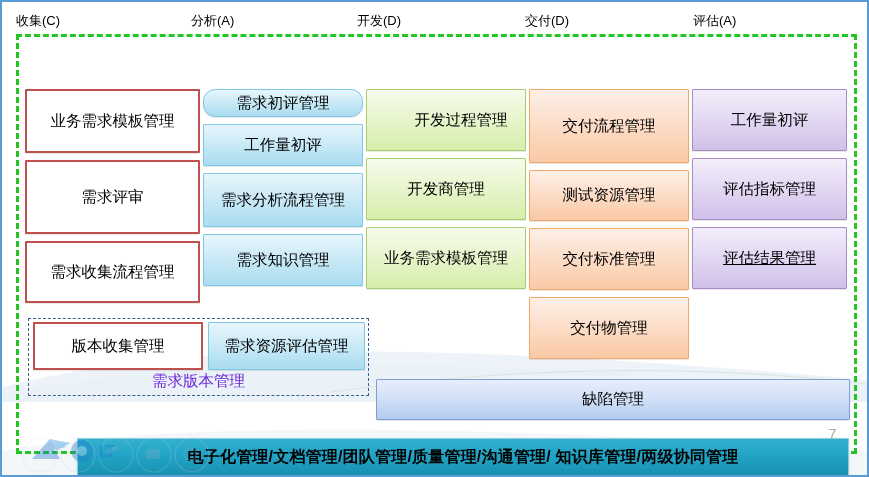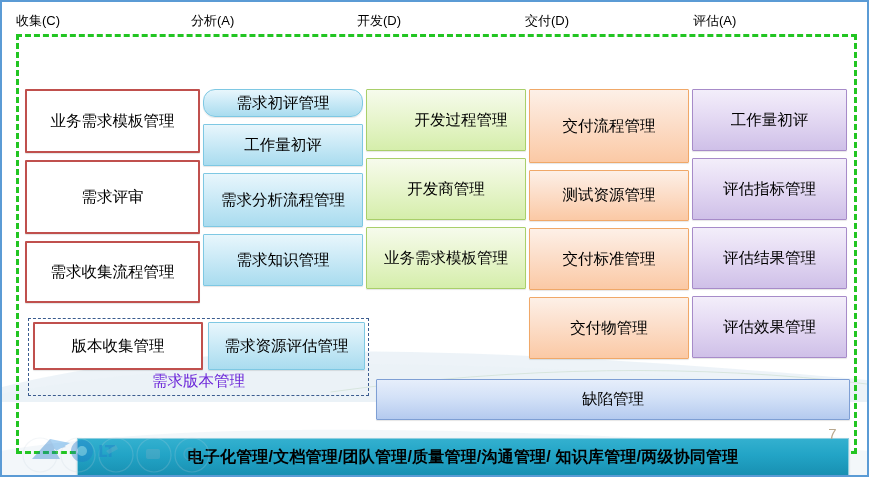--- a/index.html
+++ b/index.html
@@ -232,22 +232,21 @@
       <div class="col c4">
         <div class="card orange" style="height:74px;">交付流程管理</div>
         <div class="card orange" style="height:51px;">测试资源管理</div>
         <div class="card orange" style="height:62px;">交付标准管理</div>
         <div class="card orange" style="height:62px;">交付物管理</div>
       </div>
 
       <div class="col c5">
         <div class="card purple" style="height:62px;">工作量初评</div>
         <div class="card purple" style="height:62px;">评估指标管理</div>
-        <div class="card purple" style="height:62px;">评估结果管理</div>
-        <div class="card purple" style="height:62px;">评估效果管理</div>
+        <div class="card purple" style="height:62px;text-decoration:underline;">评估结果管理</div>
       </div>
 
     </div>
 
     <div id="versiongroup">
       <div class="vrow">
         <div class="card red" style="height:48px;">版本收集管理</div>
         <div class="card blue" style="height:48px;">需求资源评估管理</div>
       </div>
       <div class="vlabel">需求版本管理</div>

